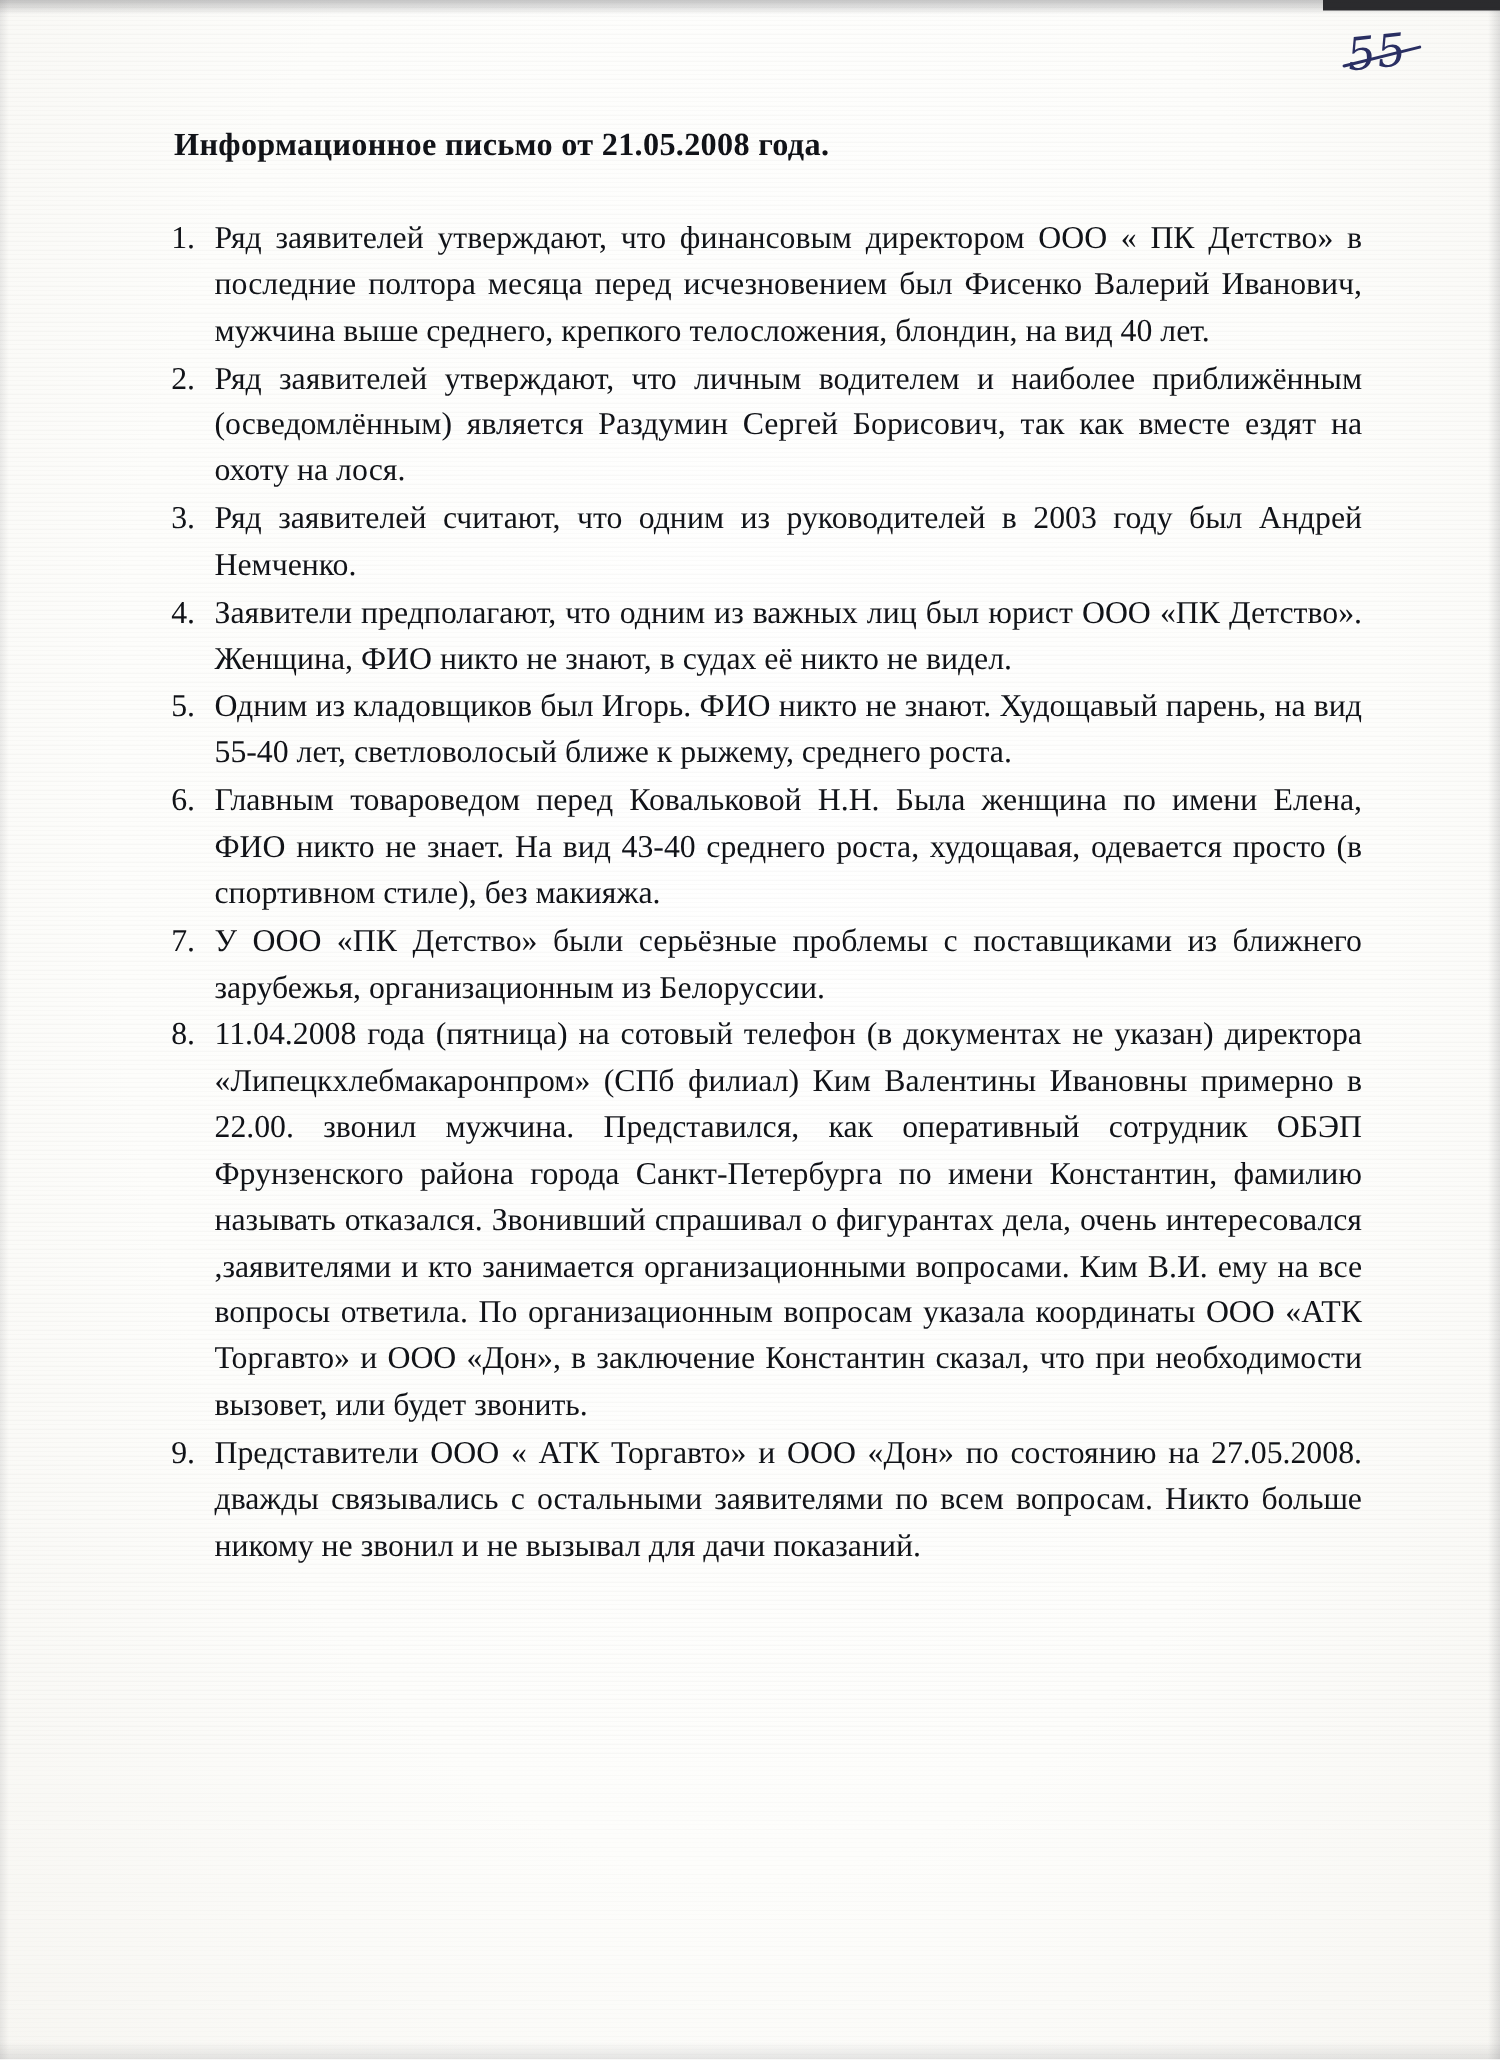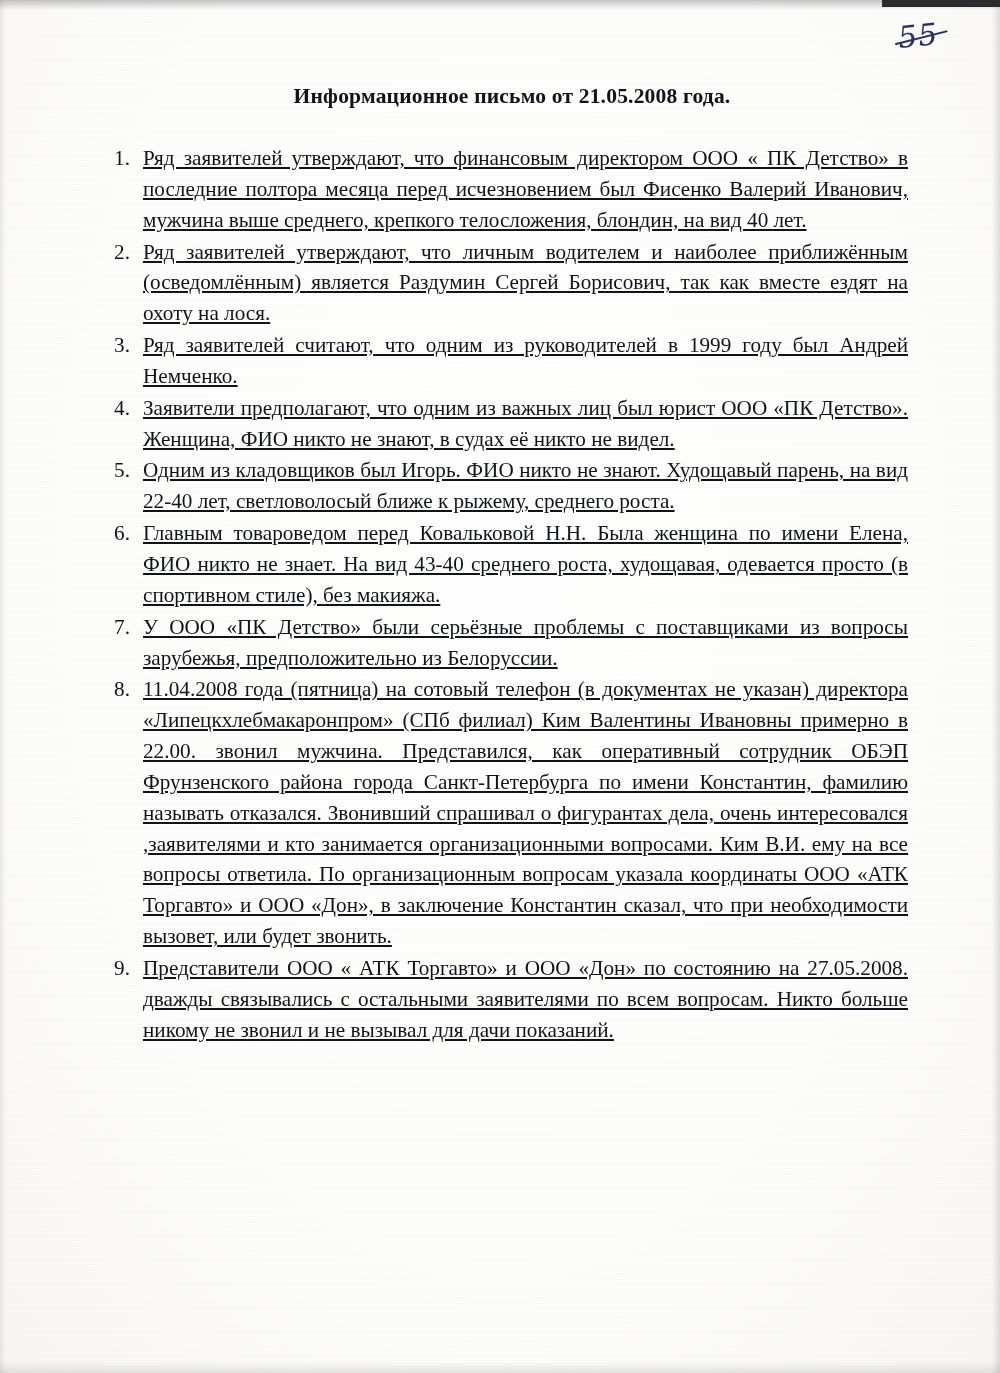--- a/index.html
+++ b/index.html
@@ -85,21 +85,20 @@
   }
 
   .content {
     position: absolute;
     top: 84px;
     left: 96px;
     width: 812px;
   }
 
   .doc-title {
-    text-align: center;
     font-size: 21.5px;
     letter-spacing: 0.2px;
     margin: 0 0 34px 0;
     padding-left: 20px;
   }
 
   ol.items {
     margin: 0;
     padding: 0;
     list-style: none;
@@ -109,21 +108,20 @@
   ol.items > li {
     position: relative;
     counter-increment: item;
     padding-left: 47px;
     margin-bottom: 1px;
     font-size: 21.2px;
     line-height: 1.455;
     text-align: justify;
     text-justify: inter-word;
     hyphens: none;
-    text-decoration: underline;
   }
 
   ol.items > li::before {
     content: counter(item) ".";
     position: absolute;
     left: 0;
     top: 0;
     width: 34px;
     text-align: right;
     font-size: 21.2px;
@@ -150,24 +148,24 @@
   <div class="scan-bar"></div>
 
   <div class="page-number">55</div>
 
   <div class="content">
     <h1 class="doc-title">Информационное письмо от 21.05.2008 года.</h1>
 
     <ol class="items">
       <li>Ряд заявителей утверждают, что финансовым директором ООО « ПК Детство» в последние полтора месяца перед исчезновением был Фисенко Валерий Иванович, мужчина выше среднего, крепкого телосложения, блондин, на вид 40 лет.</li>
       <li>Ряд заявителей утверждают, что личным водителем и наиболее приближённым (осведомлённым) является Раздумин Сергей Борисович, так как вместе ездят на охоту на лося.</li>
-      <li>Ряд заявителей считают, что одним из руководителей в 1999 году был Андрей Немченко.</li>
+      <li>Ряд заявителей считают, что одним из руководителей в 2003 году был Андрей Немченко.</li>
       <li>Заявители предполагают, что одним из важных лиц был юрист ООО «ПК Детство». Женщина, ФИО никто не знают, в судах её никто не видел.</li>
-      <li>Одним из кладовщиков был Игорь. ФИО никто не знают. Худощавый парень, на вид 22-40 лет, светловолосый ближе к рыжему, среднего роста.</li>
+      <li>Одним из кладовщиков был Игорь. ФИО никто не знают. Худощавый парень, на вид 55-40 лет, светловолосый ближе к рыжему, среднего роста.</li>
       <li>Главным товароведом перед Ковальковой Н.Н. Была женщина по имени Елена, ФИО никто не знает. На вид 43-40 среднего роста, худощавая, одевается просто (в спортивном стиле), без макияжа.</li>
-      <li>У ООО «ПК Детство» были серьёзные проблемы с поставщиками из вопросы зарубежья, предположительно из Белоруссии.</li>
+      <li>У ООО «ПК Детство» были серьёзные проблемы с поставщиками из ближнего зарубежья, организационным из Белоруссии.</li>
       <li>11.04.2008 года (пятница) на сотовый телефон (в документах не указан) директора «Липецкхлебмакаронпром» (СПб филиал) Ким Валентины Ивановны примерно в 22.00. звонил мужчина. Представился, как оперативный сотрудник ОБЭП Фрунзенского района города Санкт-Петербурга по имени Константин, фамилию называть отказался. Звонивший спрашивал о фигурантах дела, очень интересовался ,заявителями и кто занимается организационными вопросами. Ким В.И. ему на все вопросы ответила. По организационным вопросам указала координаты ООО «АТК Торгавто» и ООО «Дон», в заключение Константин сказал, что при необходимости вызовет, или будет звонить.</li>
       <li>Представители ООО « АТК Торгавто» и ООО «Дон» по состоянию на 27.05.2008. дважды связывались с остальными заявителями по всем вопросам. Никто больше никому не звонил и не вызывал для дачи показаний.</li>
     </ol>
   </div>
 
   <div class="grain"></div>
 </div>
 
 </body></html>

